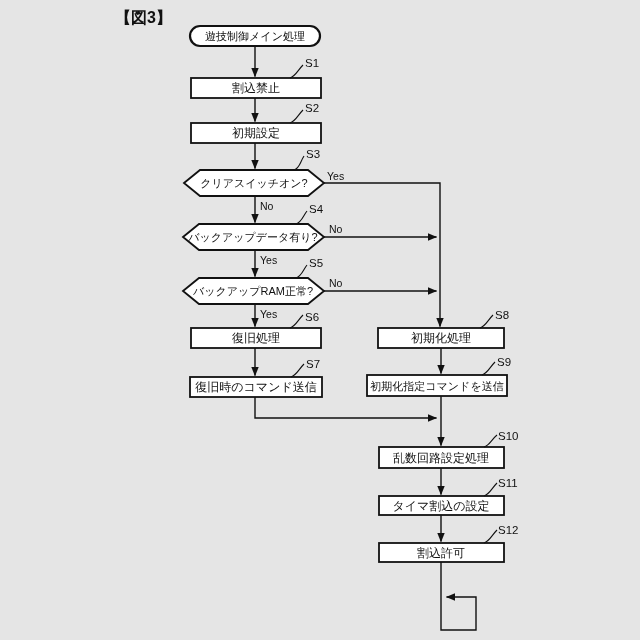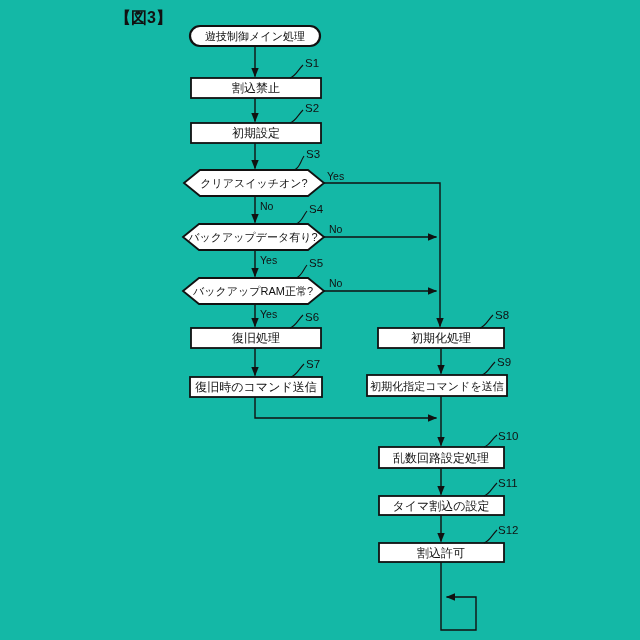--- a/index.html
+++ b/index.html
@@ -5,21 +5,21 @@
   html, body {
     margin: 0;
     padding: 0;
     background: #ffffff;
     font-family: "Liberation Sans", sans-serif;
   }
   .canvas {
     position: relative;
     width: 640px;
     height: 640px;
-    background: #14b8a6;
+    background: #e5e5e5;
     overflow: hidden;
   }
   svg { display: block; }
   .node-shape {
     fill: #ffffff;
     stroke: #111111;
     stroke-width: 1.8;
   }
   .terminal-shape {
     fill: #ffffff;

